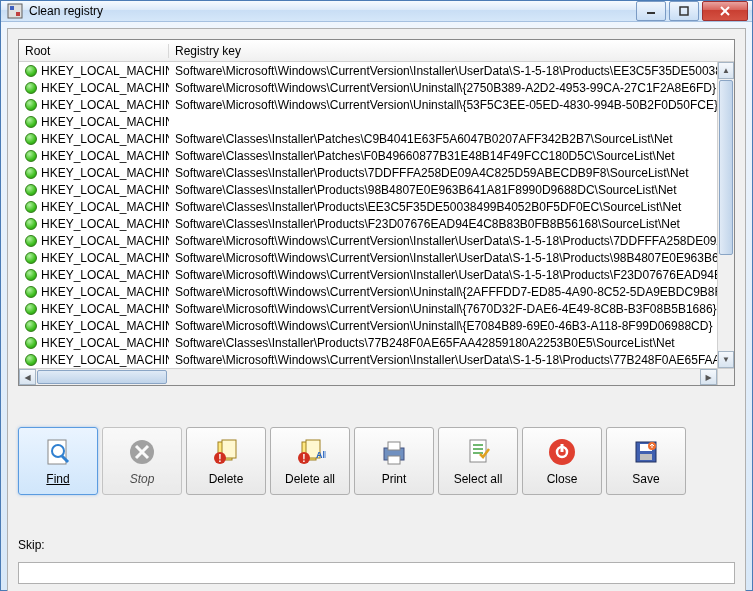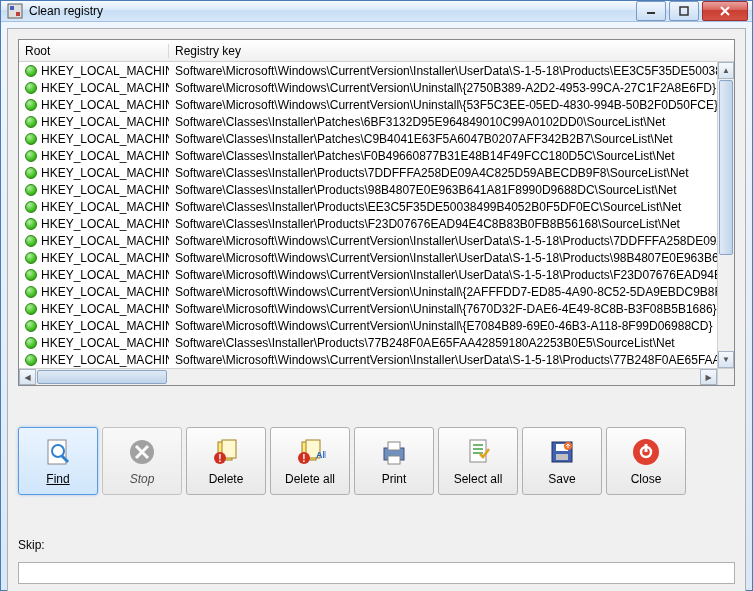--- a/index.html
+++ b/index.html
@@ -94,21 +94,20 @@
               <span class="row-key">Software\Microsoft\Windows\CurrentVersion\Uninstall\{2750B389-A2D2-4953-99CA-27C1F2A8E6FD}</span>
             </div>
             <div class="row">
               <span class="dot"></span>
               <span class="row-root">HKEY_LOCAL_MACHINE</span>
               <span class="row-key">Software\Microsoft\Windows\CurrentVersion\Uninstall\{53F5C3EE-05ED-4830-994B-50B2F0D50FCE}</span>
             </div>
             <div class="row">
               <span class="dot"></span>
               <span class="row-root">HKEY_LOCAL_MACHINE</span>
-              <span class="row-key">Software\Classes\Installer\Patches\6BF3132D95E964849010C99A0102DD0\SourceList\Net</span>
             </div>
             <div class="row">
               <span class="dot"></span>
               <span class="row-root">HKEY_LOCAL_MACHINE</span>
               <span class="row-key">Software\Classes\Installer\Patches\C9B4041E63F5A6047B0207AFF342B2B7\SourceList\Net</span>
             </div>
             <div class="row">
               <span class="dot"></span>
               <span class="row-root">HKEY_LOCAL_MACHINE</span>
               <span class="row-key">Software\Classes\Installer\Patches\F0B49660877B31E48B14F49FCC180D5C\SourceList\Net</span>
@@ -253,39 +252,39 @@
               <line x1="11" y1="13" x2="21" y2="13" stroke="#40a040" stroke-width="1.5"></line>
               <line x1="11" y1="17" x2="21" y2="17" stroke="#40a040" stroke-width="1.5"></line>
               <path d="M18 18 l3 3 l6 -8" fill="none" stroke="#e0a020" stroke-width="2.5"></path>
             </svg>
           </span>
         <span>Select all</span>
       </div>
       <div class="bigbtn">
         <span class="bigbtn-icon">
             <svg width="32" height="32">
+              <circle cx="16" cy="16" r="13" fill="#e04030"></circle>
+              <circle cx="16" cy="16" r="5" fill="none" stroke="#fff" stroke-width="2.5"></circle>
+              <line x1="16" y1="8" x2="16" y2="16" stroke="#fff" stroke-width="3"></line>
+            </svg>
+          </span>
+        <span>Close</span>
+      </div>
+      <div class="bigbtn">
+        <span class="bigbtn-icon">
+            <svg width="32" height="32">
               <rect x="6" y="6" width="20" height="20" fill="#4060b0" stroke="#203060"></rect>
               <rect x="10" y="8" width="12" height="7" fill="#fff"></rect>
               <rect x="10" y="18" width="12" height="6" fill="#c0c0c0"></rect>
               <circle cx="22" cy="10" r="4" fill="#f07030"></circle>
               <path d="M20 10 l2 -2 l2 2 M22 8 v4" stroke="#fff" stroke-width="1" fill="none"></path>
             </svg>
           </span>
         <span>Save</span>
       </div>
-      <div class="bigbtn">
-        <span class="bigbtn-icon">
-            <svg width="32" height="32">
-              <circle cx="16" cy="16" r="13" fill="#e04030"></circle>
-              <circle cx="16" cy="16" r="5" fill="none" stroke="#fff" stroke-width="2.5"></circle>
-              <line x1="16" y1="8" x2="16" y2="16" stroke="#fff" stroke-width="3"></line>
-            </svg>
-          </span>
-        <span>Close</span>
-      </div>
     </div>
 
     <div class="skip-row">
       <span class="skip-label">Skip:</span>
       <input class="skip-input" value="" style="">
     </div>
   </div>
 
   <div class="statusbar">
     <span>Found 148 invalid entries!</span>

